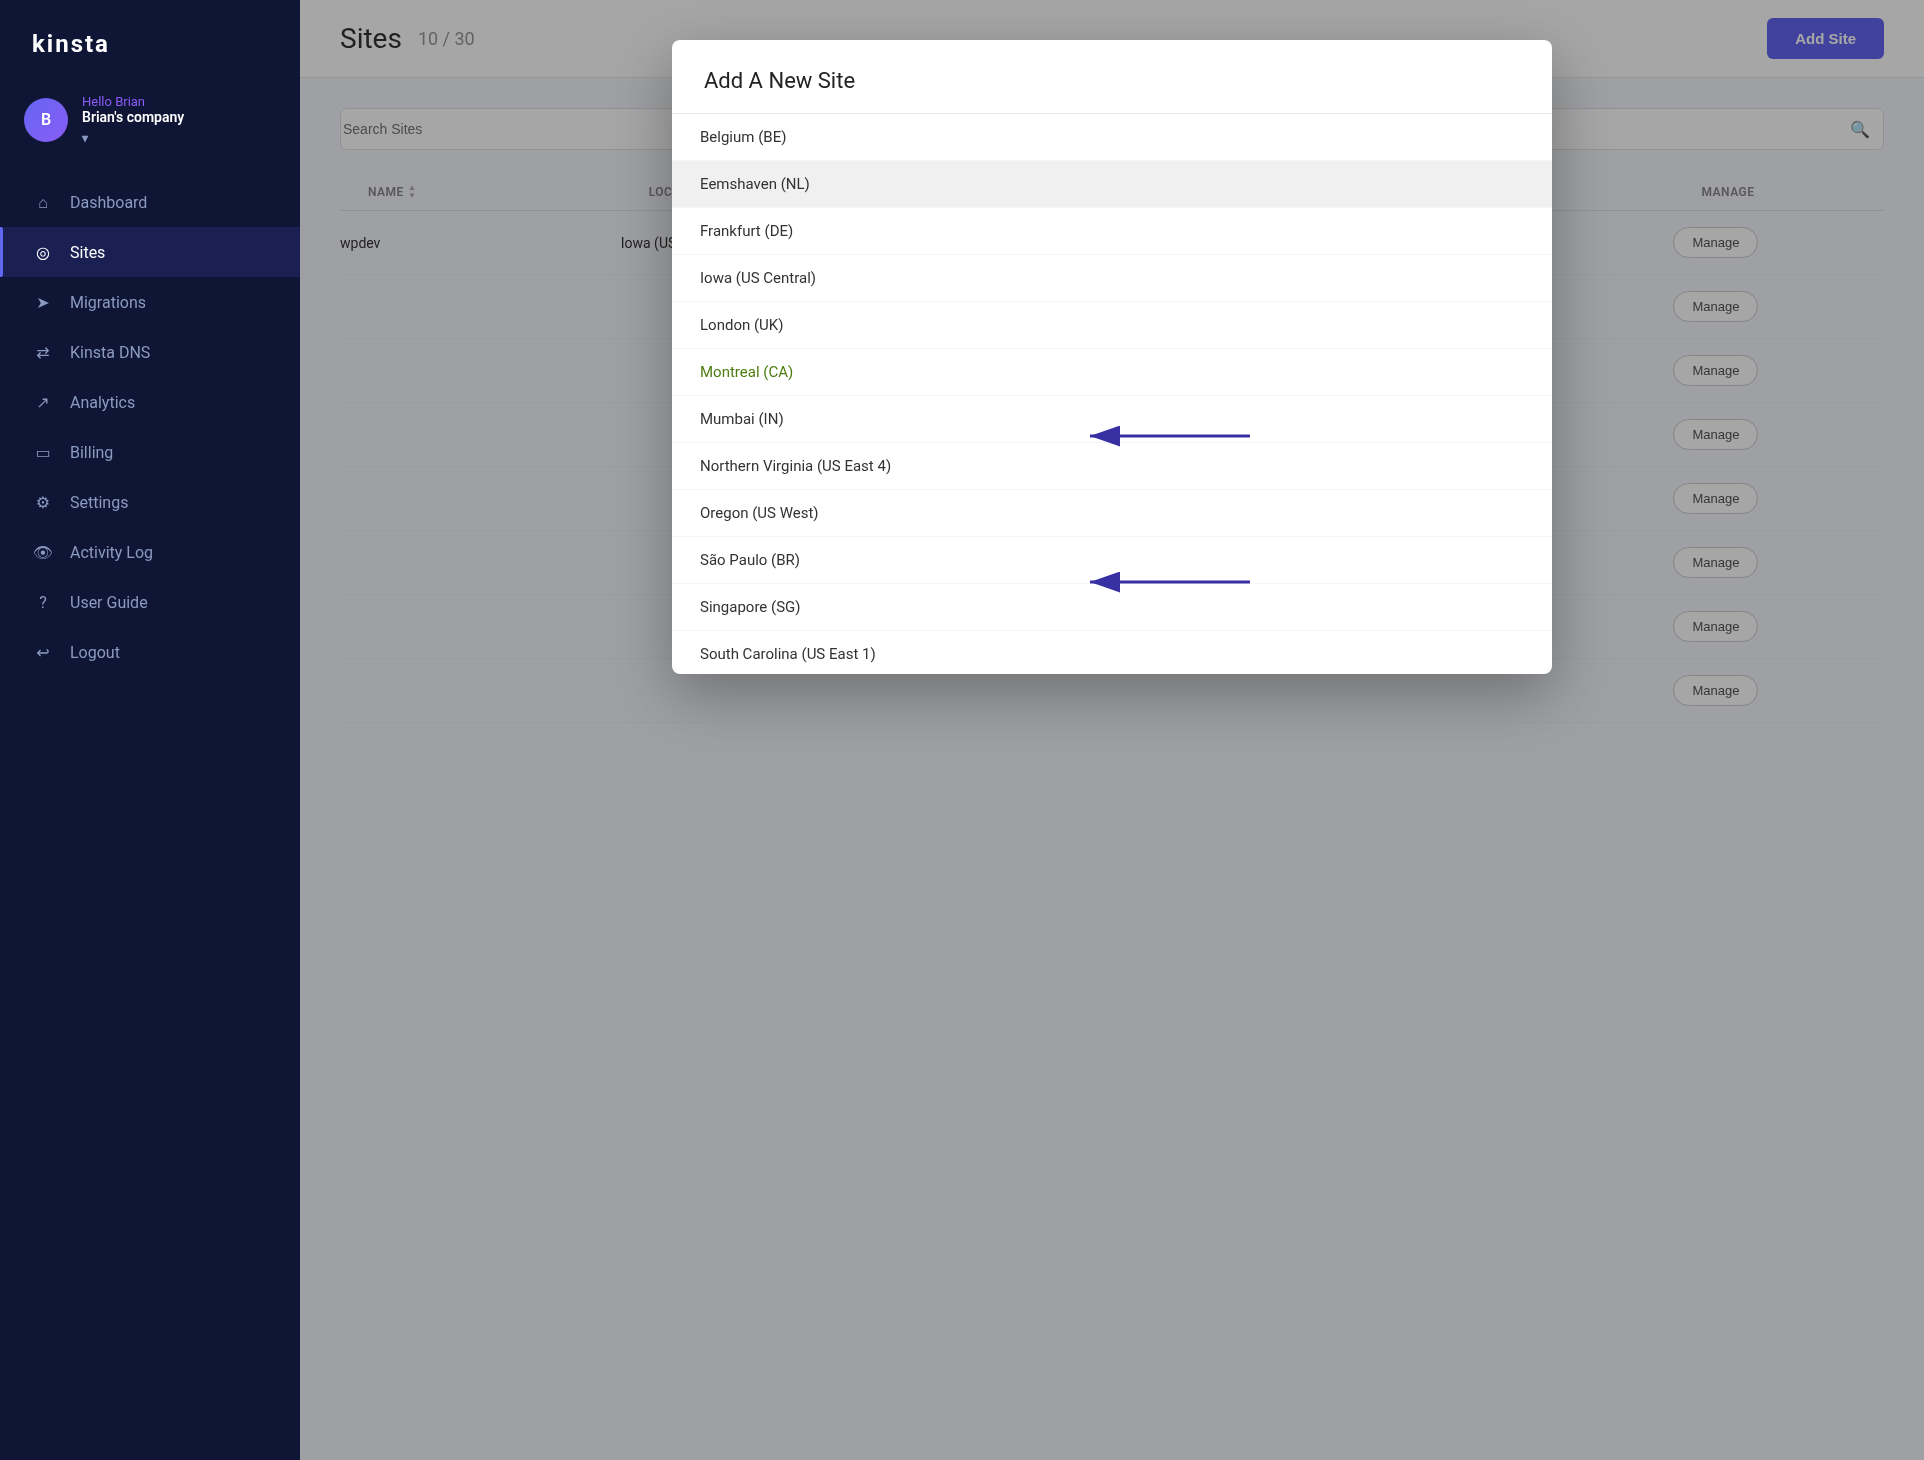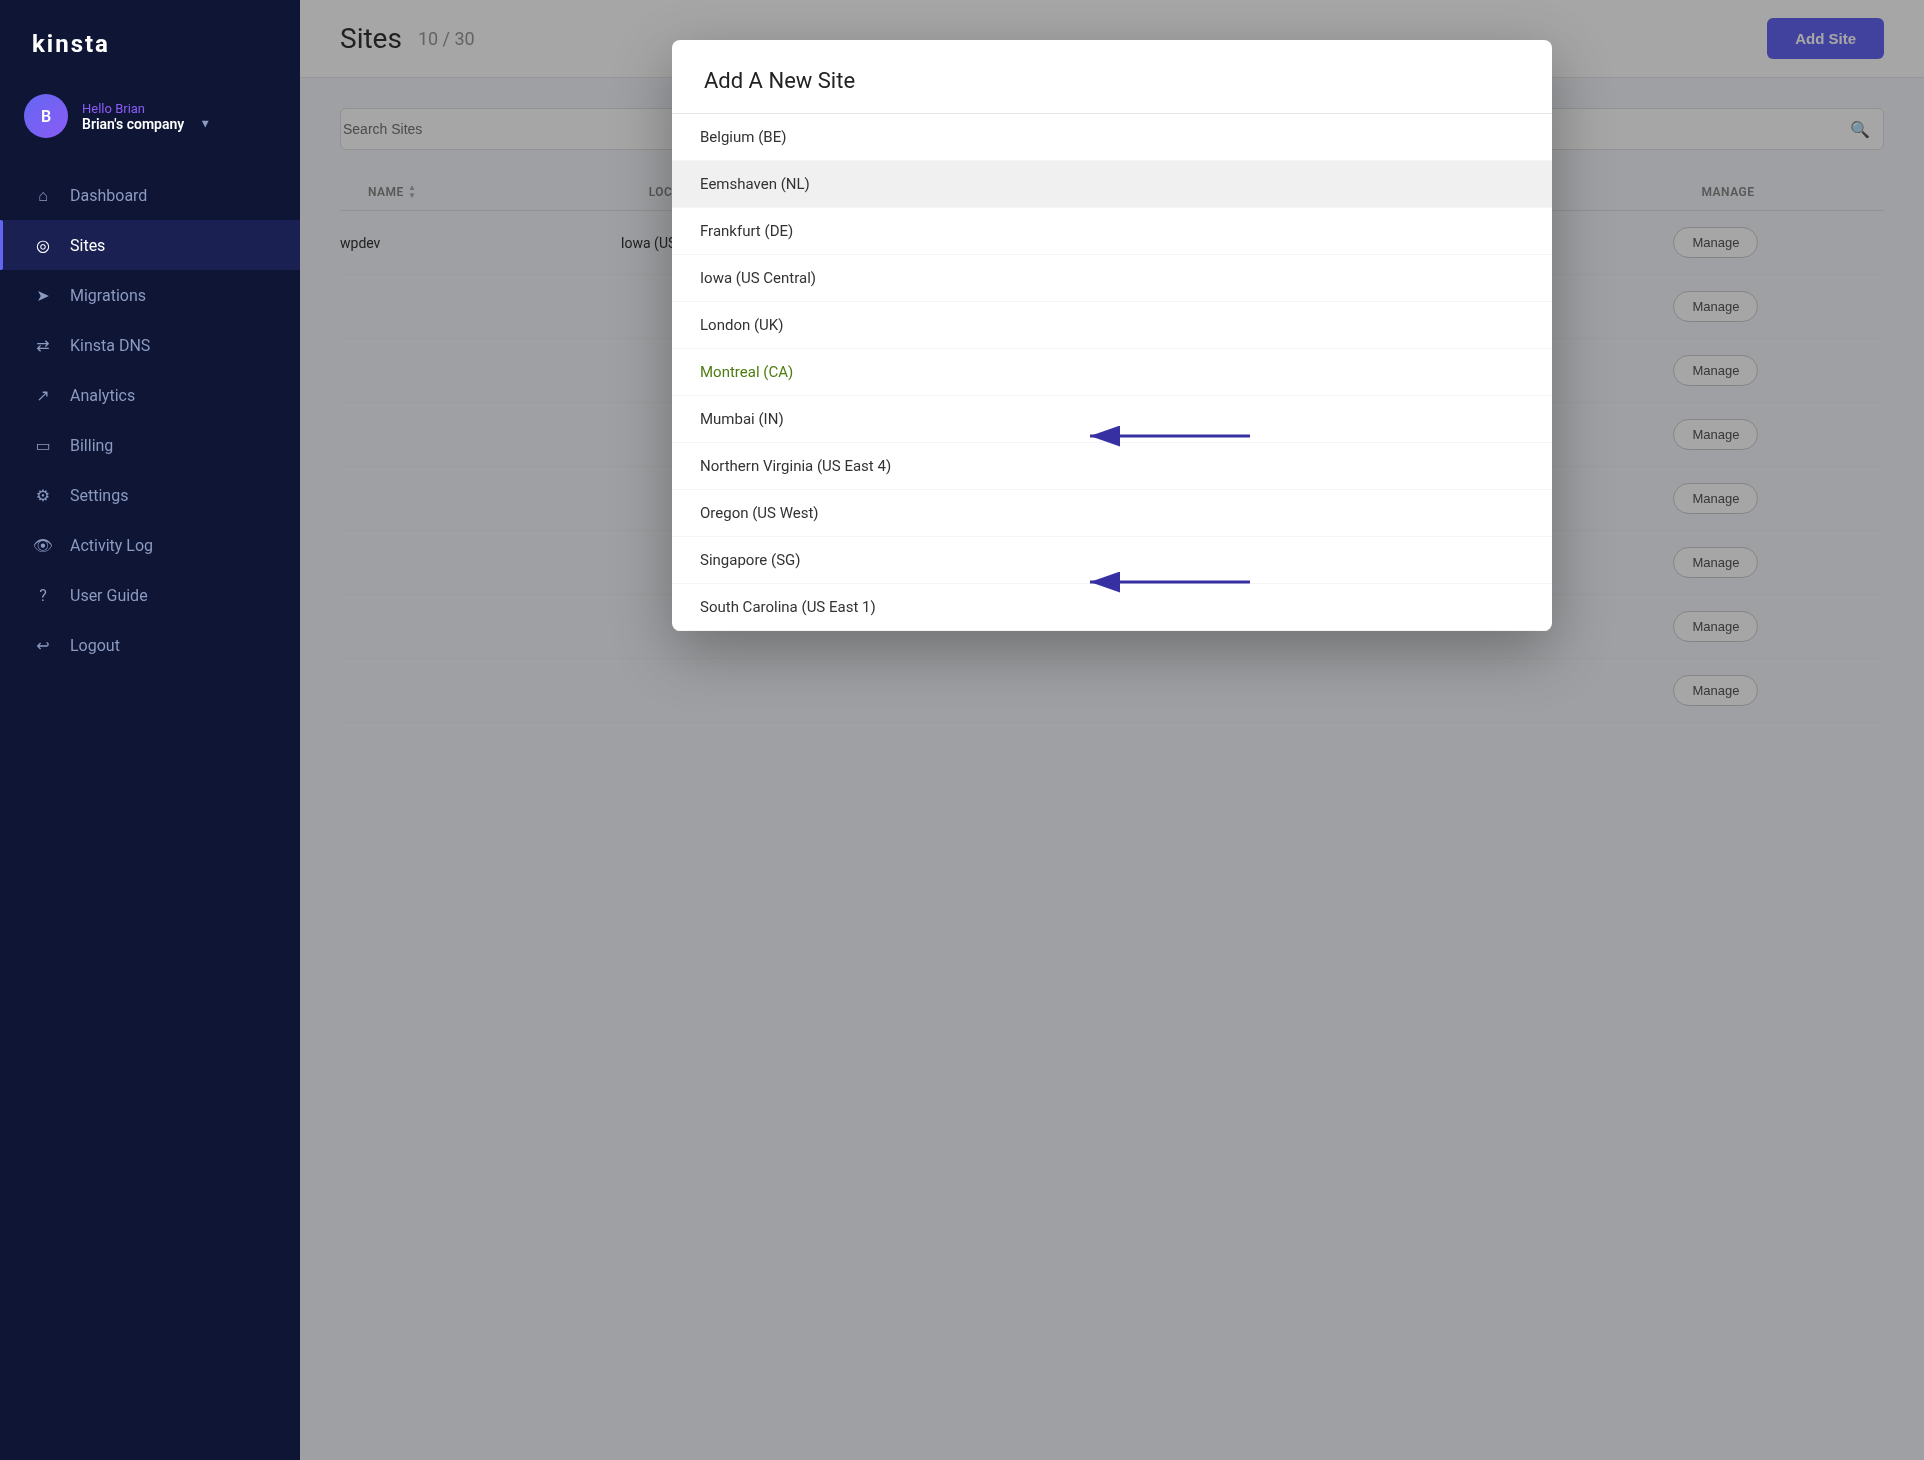--- a/index.html
+++ b/index.html
@@ -30,21 +30,21 @@
       background: linear-gradient(135deg, #6366f1, #8b5cf6);
       display: flex;
       align-items: center;
       justify-content: center;
       color: white;
       font-size: 16px;
       font-weight: 600;
     }
     .sidebar-user-info { flex: 1; }
     .sidebar-user-hello { color: #8b5cf6; font-size: 13px; }
-    .sidebar-user-name { color: white; font-size: 14px; font-weight: 600; display: flex; align-items: flex-start; gap: 18px; }
+    .sidebar-user-name { color: white; font-size: 14px; font-weight: 600; display: flex; align-items: flex-start; gap: 6px; flex-direction: column; }
     .chevron-icon { color: #8b9ac0; font-size: 12px; }
 
     .sidebar-nav { flex: 1; padding: 8px 0; }
     .nav-item {
       display: flex;
       align-items: center;
       gap: 16px;
       padding: 14px 32px;
       color: #8b9ac0;
       font-size: 16px;
@@ -417,20 +417,21 @@
 
       <div class="dropdown-item">Belgium (BE)</div>
           <div class="dropdown-item highlighted">Eemshaven (NL)</div>
           <div class="dropdown-item">Frankfurt (DE)</div>
           <div class="dropdown-item">Iowa (US Central)</div>
           <div class="dropdown-item">London (UK)</div>
           <div class="dropdown-item pink">Montreal (CA)</div>
           <div class="dropdown-item">Mumbai (IN)</div>
           <div class="dropdown-item">Northern Virginia (US East 4)</div>
           <div class="dropdown-item">Oregon (US West)</div>
+          <div class="dropdown-item">São Paulo (BR)</div>
           <div class="dropdown-item">Singapore (SG)</div>
           <div class="dropdown-item">South Carolina (US East 1)</div>
         </div>
 
       <svg style="position:absolute; top:0; left:0; width:100%; height:100%; pointer-events:none; overflow:visible;">
         <defs>
           <marker id="arrowhead" markerWidth="10" markerHeight="7" refX="10" refY="3.5" orient="auto">
             <polygon points="0 0, 10 3.5, 0 7" fill="#3730a3"></polygon>
           </marker>
         </defs>

